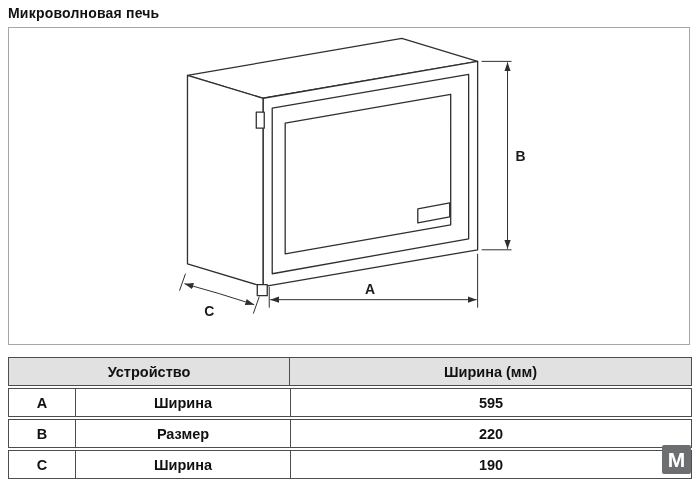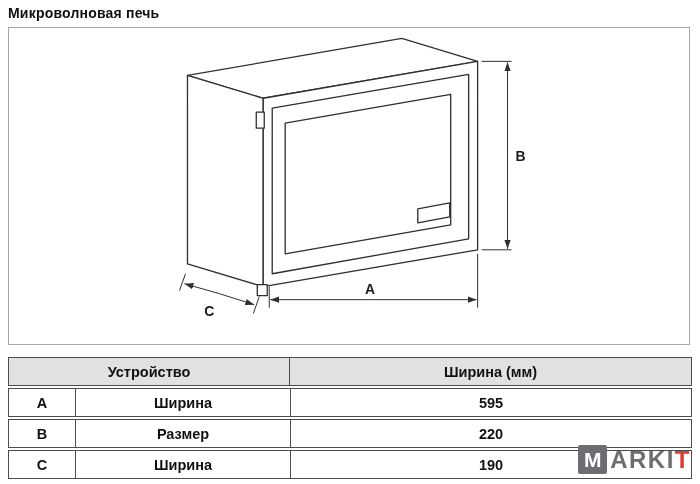--- a/index.html
+++ b/index.html
@@ -146,14 +146,13 @@
     <tr>
       <td class="b-left cell-letter">C</td>
       <td class="b-left cell-name">Ширина</td>
       <td class="b-left b-right cell-value">190</td>
     </tr>
   </tbody>
 </table>
 
 <div class="logo">
   <div class="logo-m">M</div>
-  <div class="logo-text"><span>ARKI</span><span class="last">T</span></div>
 </div>
 
 </body></html>

